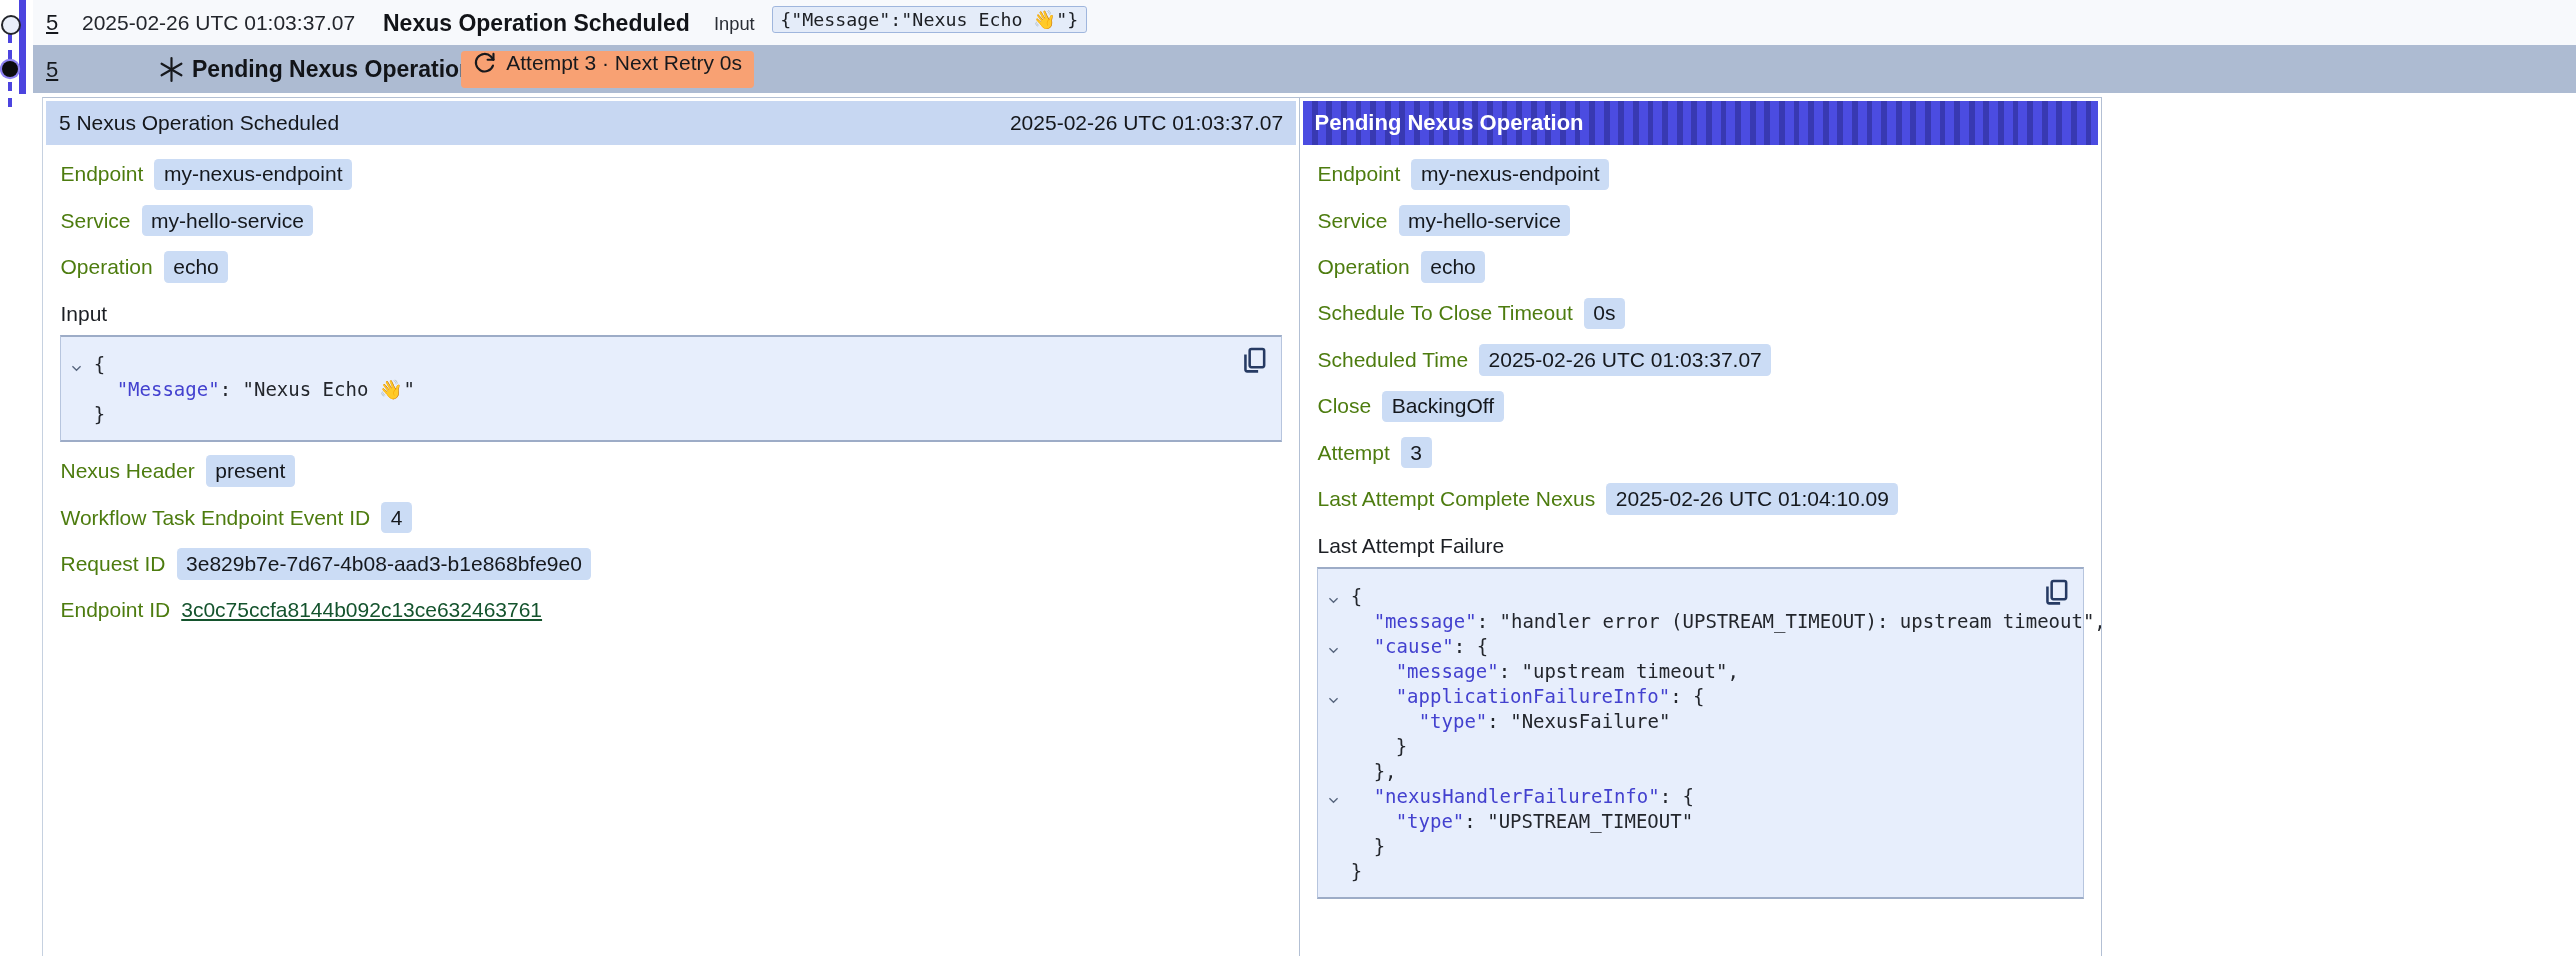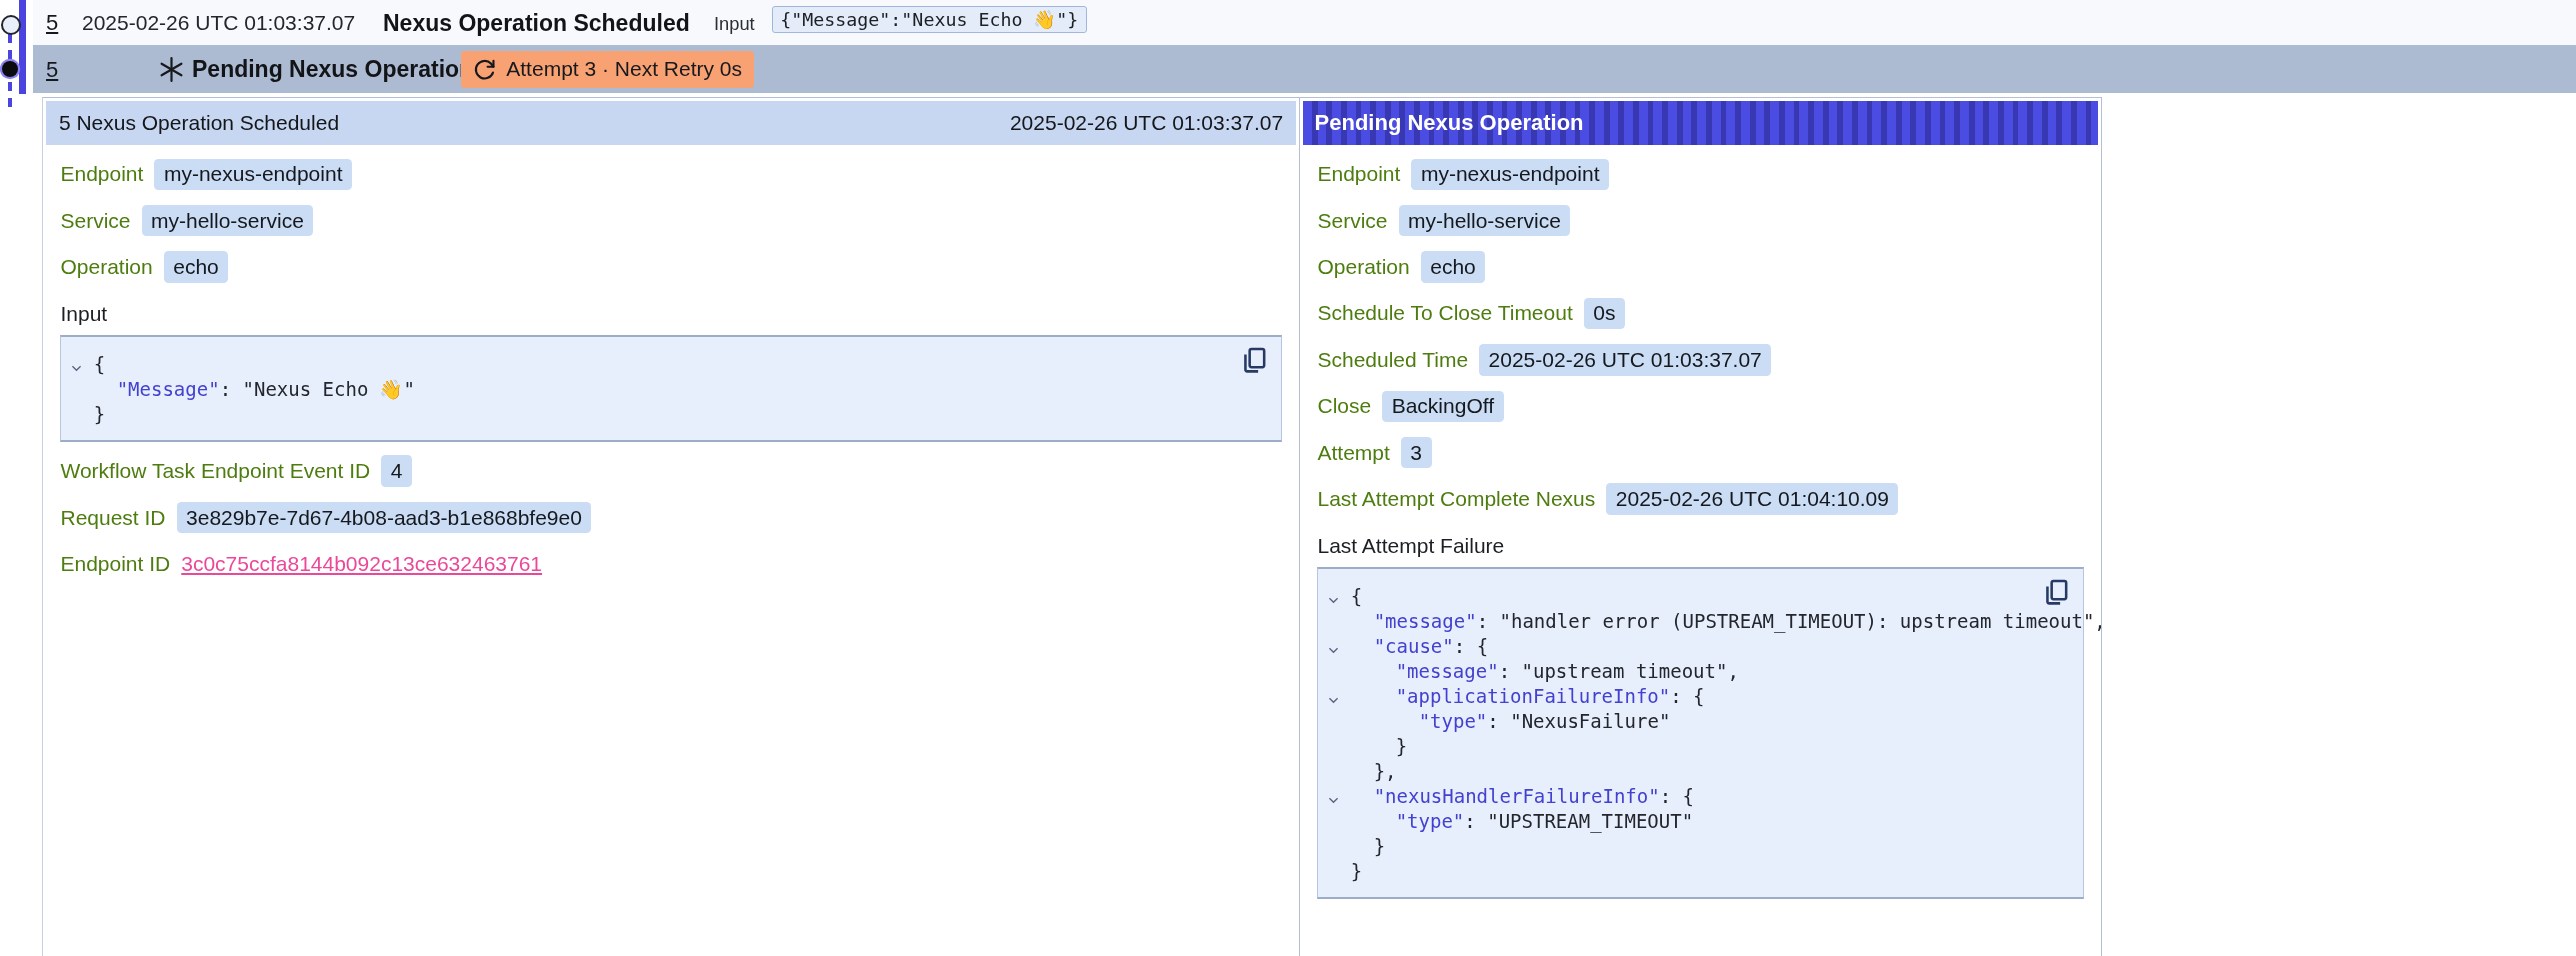--- a/index.html
+++ b/index.html
@@ -21,41 +21,41 @@
   .row1 *,.row2 *{position:absolute;white-space:nowrap;}
   .ev-id{left:13px;top:10.3px;font-size:22px;color:#15181d;text-decoration:underline;cursor:pointer;}
   .row2 .ev-id{top:12.4px;font-weight:500;}
   .ev-time{left:49px;top:11px;font-size:21px;color:#23262c;}
   .ev-title{left:350px;top:9.5px;font-size:23px;font-weight:700;color:#121418;}
   .ev-input-label{left:681px;top:13px;font-size:18.3px;color:#2a2e35;}
   .ev-input-badge{left:739px;top:5.9px;font-family:"DejaVu Sans Mono",monospace;font-size:18.3px;
     background:#e4ecf9;border:1.5px solid #9fb6dd;border-radius:2.9px;padding:2.2px 7.3px;color:#1c1f24;}
   .asterisk{left:124px;top:9.5px;width:29px;height:29px;}
   .row2-title{left:159px;top:11px;font-size:23px;font-weight:700;color:#121418;}
-  .retry-badge{left:428px;top:5.9px;height:37px;display:inline-flex;align-items:center;gap:9.5px;
+  .retry-badge{left:428px;top:5.9px;height:37px;display:inline-flex;align-items:flex-start;gap:9.5px;
     background:#f8a173;border-radius:3.7px;padding:0 12.4px;font-size:21px;font-weight:500;color:#17191d;}
   .retry-badge span{position:static;}
   .retry-badge svg{position:static;}
   
   .panels{position:absolute;top:97px;left:42px;width:2060px;height:859px;background:#ffffff;
     border-top:1.5px solid #b3c0d4;border-left:0.7px solid #c6d1e0;border-right:1.5px solid #b3c0d4;
     display:flex;box-sizing:border-box;}
   .panel{box-sizing:border-box;padding:2.9px 2.9px 0 2.9px;overflow:hidden;}
   .panel.left{flex:0 0 1257px;border-right:1.5px solid #b3c0d4;}
   .panel.right{flex:1;}
   .panel-header{height:44px;display:flex;align-items:center;box-sizing:border-box;}
   .left-header{background:#c7d7f2;justify-content:space-between;padding:0 13px;
     font-size:21px;font-weight:500;color:#14161a;}
   .striped-header{background:repeating-linear-gradient(90deg,#4b4ce1 0 8.8px,#3839b2 8.8px 14.6px);
     color:#ffffff;font-size:22px;font-weight:600;padding:0 11.7px;}
   .panel-body{padding:0 14.6px;}
   .field-row{display:flex;align-items:center;gap:11px;margin:12.4px 0;min-height:34px;}
   .field-label{font-size:21px;color:#4d7c0f;white-space:nowrap;}
   .badge{background:#cbdcf5;border-radius:4.4px;padding:3.7px 9.5px;font-size:21px;color:#15181d;white-space:nowrap;}
-  .field-link{font-size:21px;color:#ec4899;text-decoration:underline;cursor:pointer;white-space:nowrap;}
+  .field-link{font-size:21px;color:#14532d;text-decoration:underline;cursor:pointer;white-space:nowrap;}
   .group-label{font-size:21px;color:#1c1f24;margin:17.6px 0 9.5px 0;}
   
   .code-block{position:relative;background:#e7eefc;margin-bottom:12.4px;
     border-left:1.5px solid #b7c5de;border-right:1.5px solid #b7c5de;
     border-top:2.9px solid #9dacc7;border-bottom:2.9px solid #9dacc7;
     padding:14.6px 44px 13px 8.8px;font-family:"DejaVu Sans Mono",monospace;font-size:19px;line-height:25px;}
   .code-line{display:flex;align-items:baseline;}
   .gutter{flex:0 0 23.4px;display:inline-flex;align-items:center;cursor:pointer;}
   .gutter svg{transform:translateY(3.7px);}
   .code-text{white-space:pre;color:#23262c;}
@@ -142,20 +142,24 @@
               <span class="code-text" style="padding-left: 23px;"><span class="jk">"Message"</span><span class="jt">: "Nexus Echo 👋"</span></span>
             </div>
             <div class="code-line">
               <span class="gutter"></span>
               <span class="code-text" style="padding-left: 0px;"><span class="jt">}</span></span>
             </div>
           </div>
       </div>
       <div>
           <div class="field-row">
+            <span class="field-label">Nexus Header</span>
+            <span class="badge">present</span>
+          </div>
+          <div class="field-row">
             <span class="field-label">Workflow Task Endpoint Event ID</span>
             <span class="badge">4</span>
           </div>
           <div class="field-row">
             <span class="field-label">Request ID</span>
             <span class="badge">3e829b7e-7d67-4b08-aad3-b1e868bfe9e0</span>
           </div>
           <div class="field-row">
             <span class="field-label">Endpoint ID</span>
             <a class="field-link">3c0c75ccfa8144b092c13ce632463761</a>

